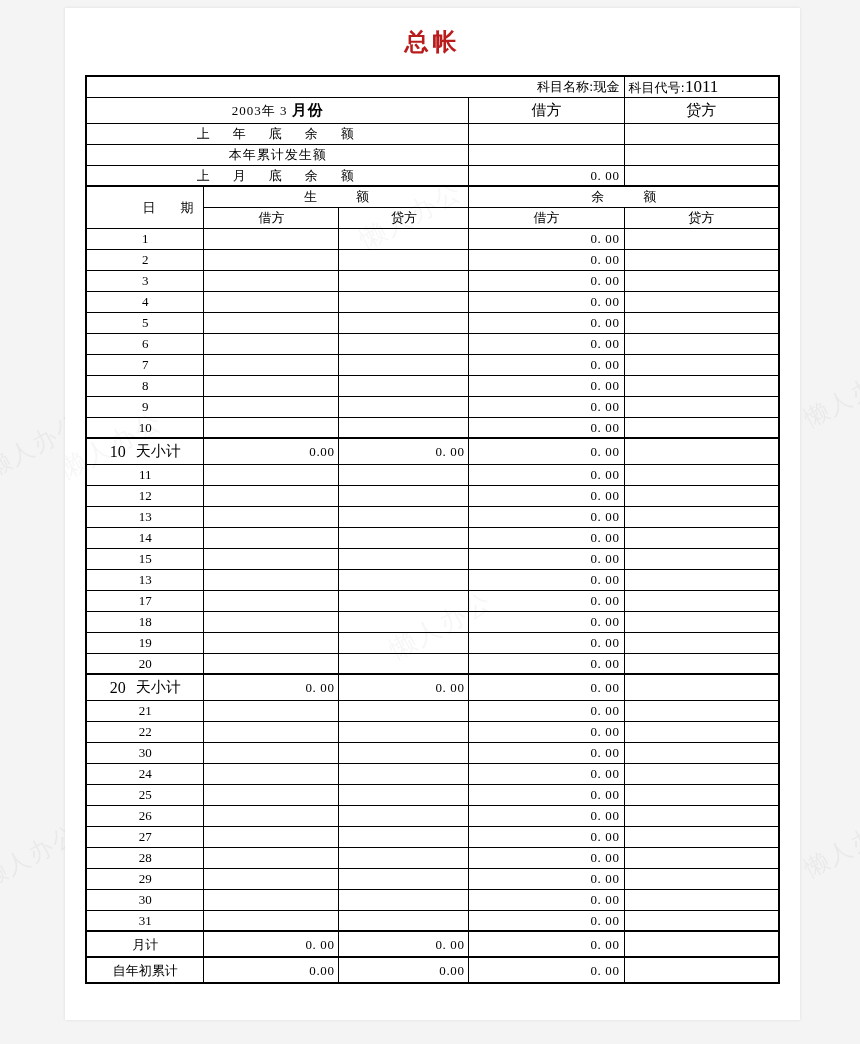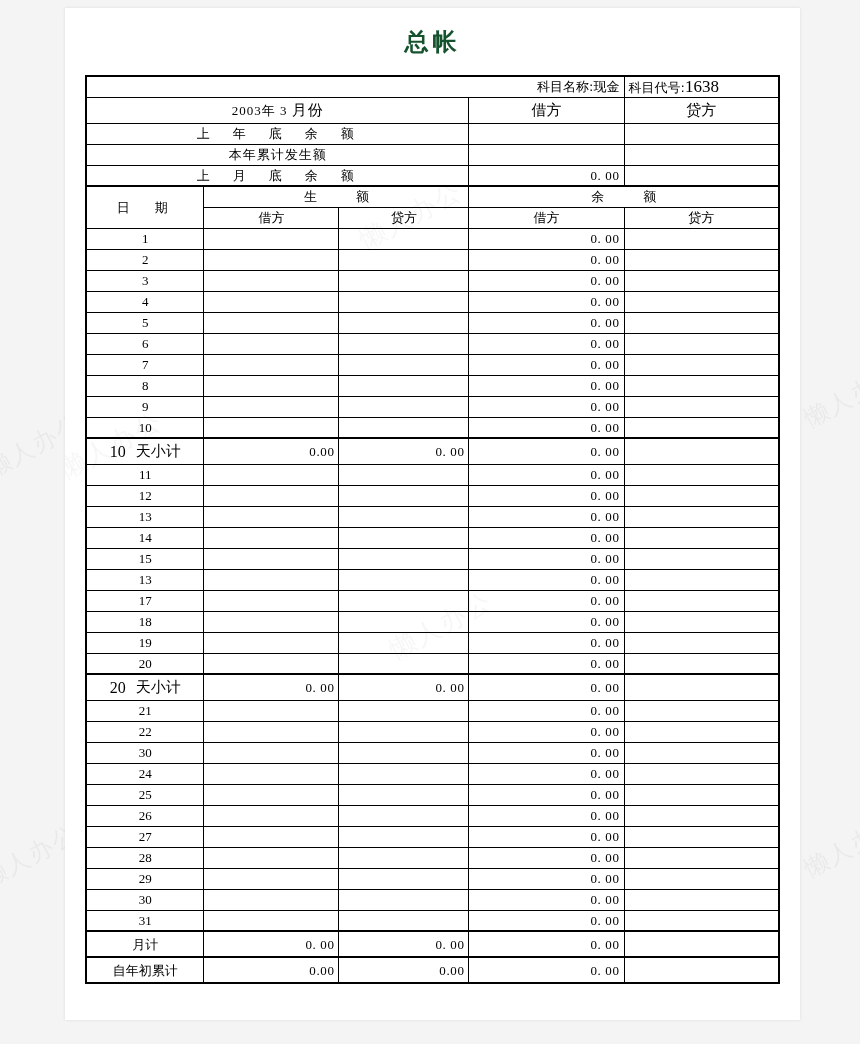--- a/index.html
+++ b/index.html
@@ -47,21 +47,21 @@
     z-index: 0;
   }
   #title {
     position: relative;
     z-index: 2;
     text-align: center;
     font-family: "DejaVu Sans", "Liberation Sans", sans-serif;
     font-weight: bold;
     font-size: 24px;
     letter-spacing: 4px;
-    color: #14532d;
+    color: #b91c1c;
     margin-top: 19px;
     margin-bottom: 0;
     line-height: 30px;
   }
   #ledger {
     position: relative;
     z-index: 2;
     margin: 18px auto 0 auto;
     width: 693px;
     border-collapse: collapse;
@@ -77,21 +77,21 @@
     line-height: 15px;
     font-weight: normal;
     vertical-align: middle;
     background: transparent;
   }
   
   #ledger { border: 2px solid #000; }
 
   .cn {
     font-family: "DejaVu Sans", "Liberation Sans", sans-serif;
-    font-weight: normal;
+    font-weight: bold;
   }
   .num {
     text-align: right;
     font-family: "Liberation Serif", "DejaVu Serif", serif;
     font-size: 14px;
     letter-spacing: 0.6px;
     padding-right: 6px;
   }
   .dt {
     text-align: center;
@@ -128,21 +128,21 @@
     text-align: center;
     font-size: 15px;
     height: 30px;
   }
   .colhead-sub {
     text-align: center;
     font-size: 14px;
     height: 28px;
   }
   .datecell {
-    text-align: center;
+    text-align: right;
     font-size: 19px;
     letter-spacing: 6px;
     margin-top: 44px;
   }
   .subtotal {
     height: 26px;
   }
   .subtotal .lbl {
     display: flex;
     align-items: center;
@@ -182,21 +182,21 @@
       <col style="width:118px">
       <col style="width:135px">
       <col style="width:130px">
       <col style="width:155px">
       <col style="width:155px">
     </colgroup>
     <tbody>
 
       <tr>
         <td class="hdr-acct cn" colspan="4"><span>科目名称:</span><span>现金</span></td>
-        <td class="hdr-code cn"><span>科目代号:</span><span style="font-family:'Liberation Serif',serif;font-weight:normal;font-size:17px;">1638</span></td>
+        <td class="hdr-code cn"><span>科目代号:</span><span style="font-family:'Liberation Serif',serif;font-weight:normal;font-size:17px;">1011</span></td>
       </tr>
 
       <tr>
         <td class="period" colspan="3"><span class="y">2003年</span>&nbsp;<span class="y">3</span>&nbsp;<span class="cn" style="font-size:15px;">月份</span></td>
         <td class="colhead cn" style="height:26px;font-size:15px;">借方</td>
         <td class="colhead cn" style="height:26px;font-size:15px;">贷方</td>
       </tr>
 
       <tr>
         <td class="balline cn sp" colspan="3">上　年　底　余　额</td>

